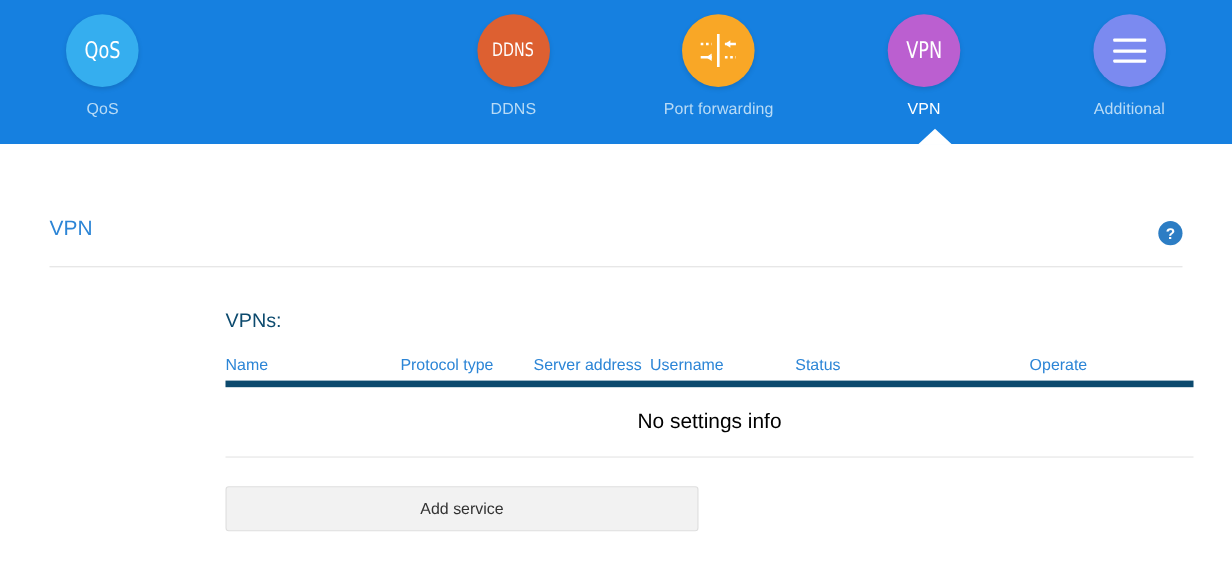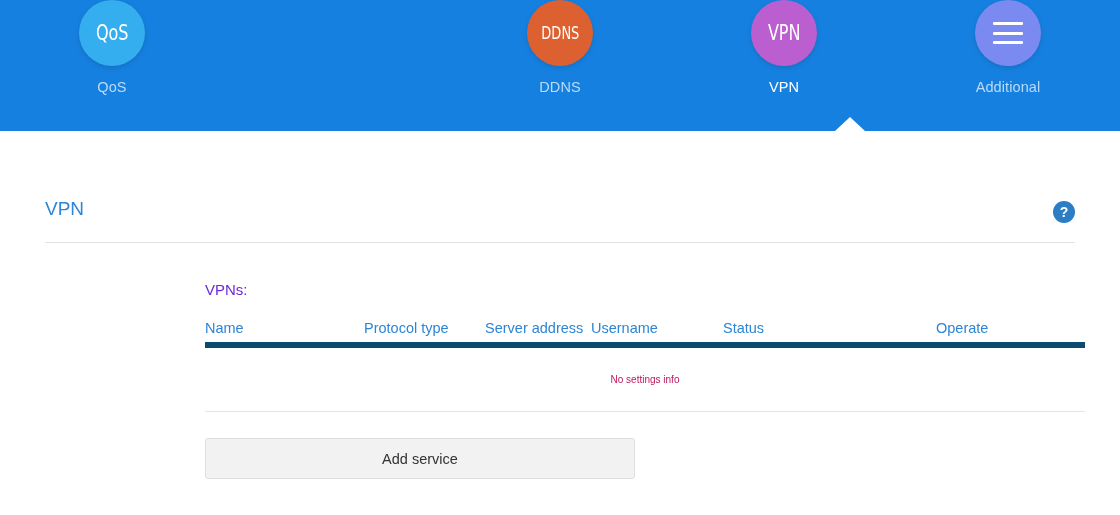--- a/index.html
+++ b/index.html
@@ -16,20 +16,21 @@
     width: 1120px; height: 131px;
     background: #1680e0;
   }
   .nav-items {
     display: flex; width: 1120px; height: 131px;
     align-items: flex-start;
   }
   .nav-item {
     flex: 1 1 0;
     display: flex; flex-direction: column; align-items: center;
+    padding-top: 13px;
     cursor: pointer;
     position: relative;
   }
   .nav-circle {
     width: 66px; height: 66px; border-radius: 50%;
     display: flex; align-items: center; justify-content: center;
     box-shadow: 0 2px 5px rgba(0,0,0,0.13);
   }
   .nav-circle-text {
     color: #ffffff;
@@ -89,36 +90,36 @@
     line-height: 1;
   }
   .head-rule {
     position: absolute; left: 45px; top: 111px;
     width: 1030px; height: 1px; background: #e2e2e2;
   }
 
   .panel { position: absolute; left: 205px; top: 150px; width: 880px; }
 
   .vpns-label {
-    font-size: 15px; color: #6d28d9; margin-bottom: 22px;
+    font-size: 18px; color: #0c4a6e; margin-bottom: 22px;
   }
 
   .table-head {
     position: relative; height: 28px;
     border-bottom: 6px solid #0c4a6e;
   }
   .th {
     position: absolute; top: 0;
     font-size: 14.5px; color: #2c85d6; white-space: nowrap;
   }
 
   .empty-row {
     height: 64px;
     display: flex; align-items: center; justify-content: center;
-    font-size: 10px; color: #be185d;
+    font-size: 19px; color: #000000;
     border-bottom: 1px solid #e4e4e4;
     width: 880px;
   }
 
   .btn-row { padding-top: 26px; }
   .add-btn {
     width: 430px; height: 41px;
     background: #f2f2f2;
     border: 1px solid #dedede;
     border-radius: 3px;
@@ -144,20 +145,34 @@
     <div class="nav-item">
     </div>
 
     <div class="nav-item">
       <div class="nav-circle" style="background:#dd6031">
         <span class="nav-circle-text" style="font-size:17px">DDNS</span>
       </div>
       <div class="nav-label">DDNS</div>
     </div>
 
+    <div class="nav-item">
+      <div class="nav-circle" style="background:#f9a726">
+        <svg class="pf-icon" viewBox="0 0 40 34">
+          <line x1="20" y1="2" x2="20" y2="32" stroke="#ffffff" stroke-width="2.4"></line>
+          <line x1="4" y1="11" x2="14" y2="11" stroke="#ffffff" stroke-width="2.2" stroke-dasharray="2.4 2.4"></line>
+          <line x1="26" y1="11" x2="36" y2="11" stroke="#ffffff" stroke-width="2.2"></line>
+          <polygon points="26,11 31,7.6 31,14.4" fill="#ffffff"></polygon>
+          <line x1="4" y1="23" x2="14" y2="23" stroke="#ffffff" stroke-width="2.2"></line>
+          <polygon points="14,23 9,19.6 9,26.4" fill="#ffffff" transform="rotate(180 11.5 23)"></polygon>
+          <line x1="26" y1="23" x2="36" y2="23" stroke="#ffffff" stroke-width="2.2" stroke-dasharray="2.4 2.4"></line>
+        </svg>
+      </div>
+      <div class="nav-label">Port forwarding</div>
+    </div>
 
     <div class="nav-item active">
       <div class="nav-circle" style="background:#bb5fd0">
         <span class="nav-circle-text">VPN</span>
       </div>
       <div class="nav-label">VPN</div>
     </div>
 
     <div class="nav-item">
       <div class="nav-circle" style="background:#7b8af0">

